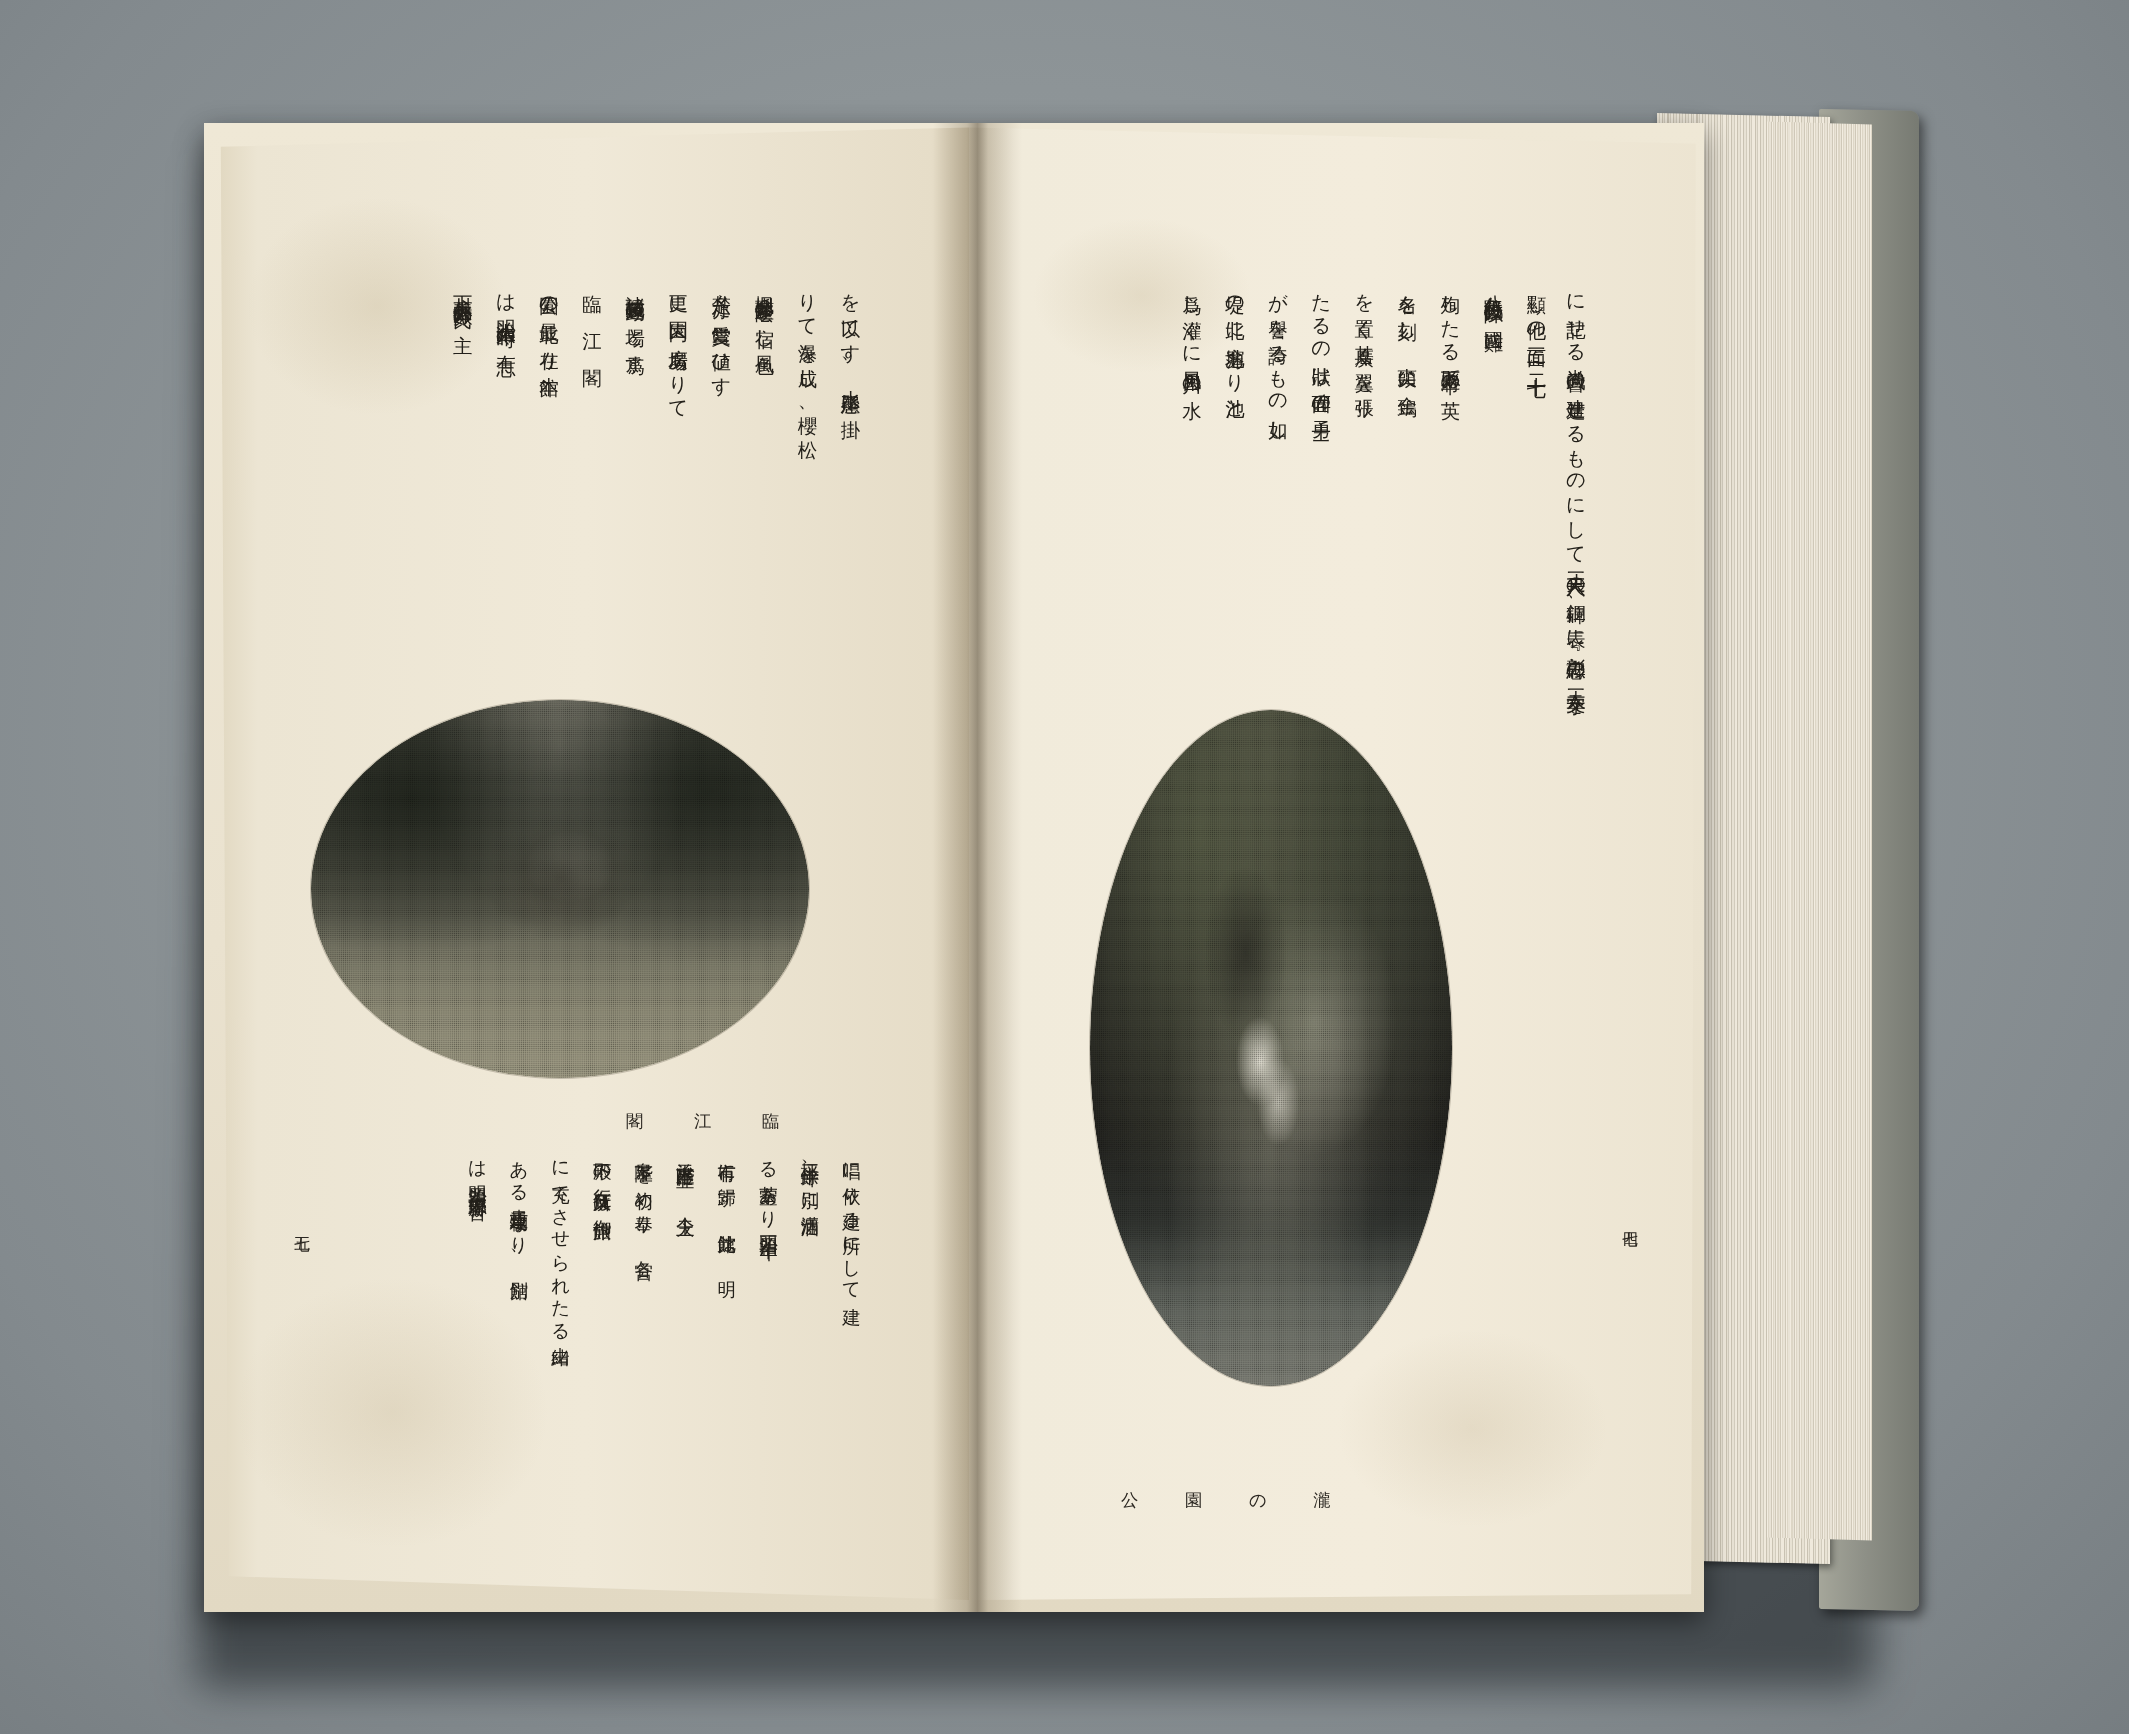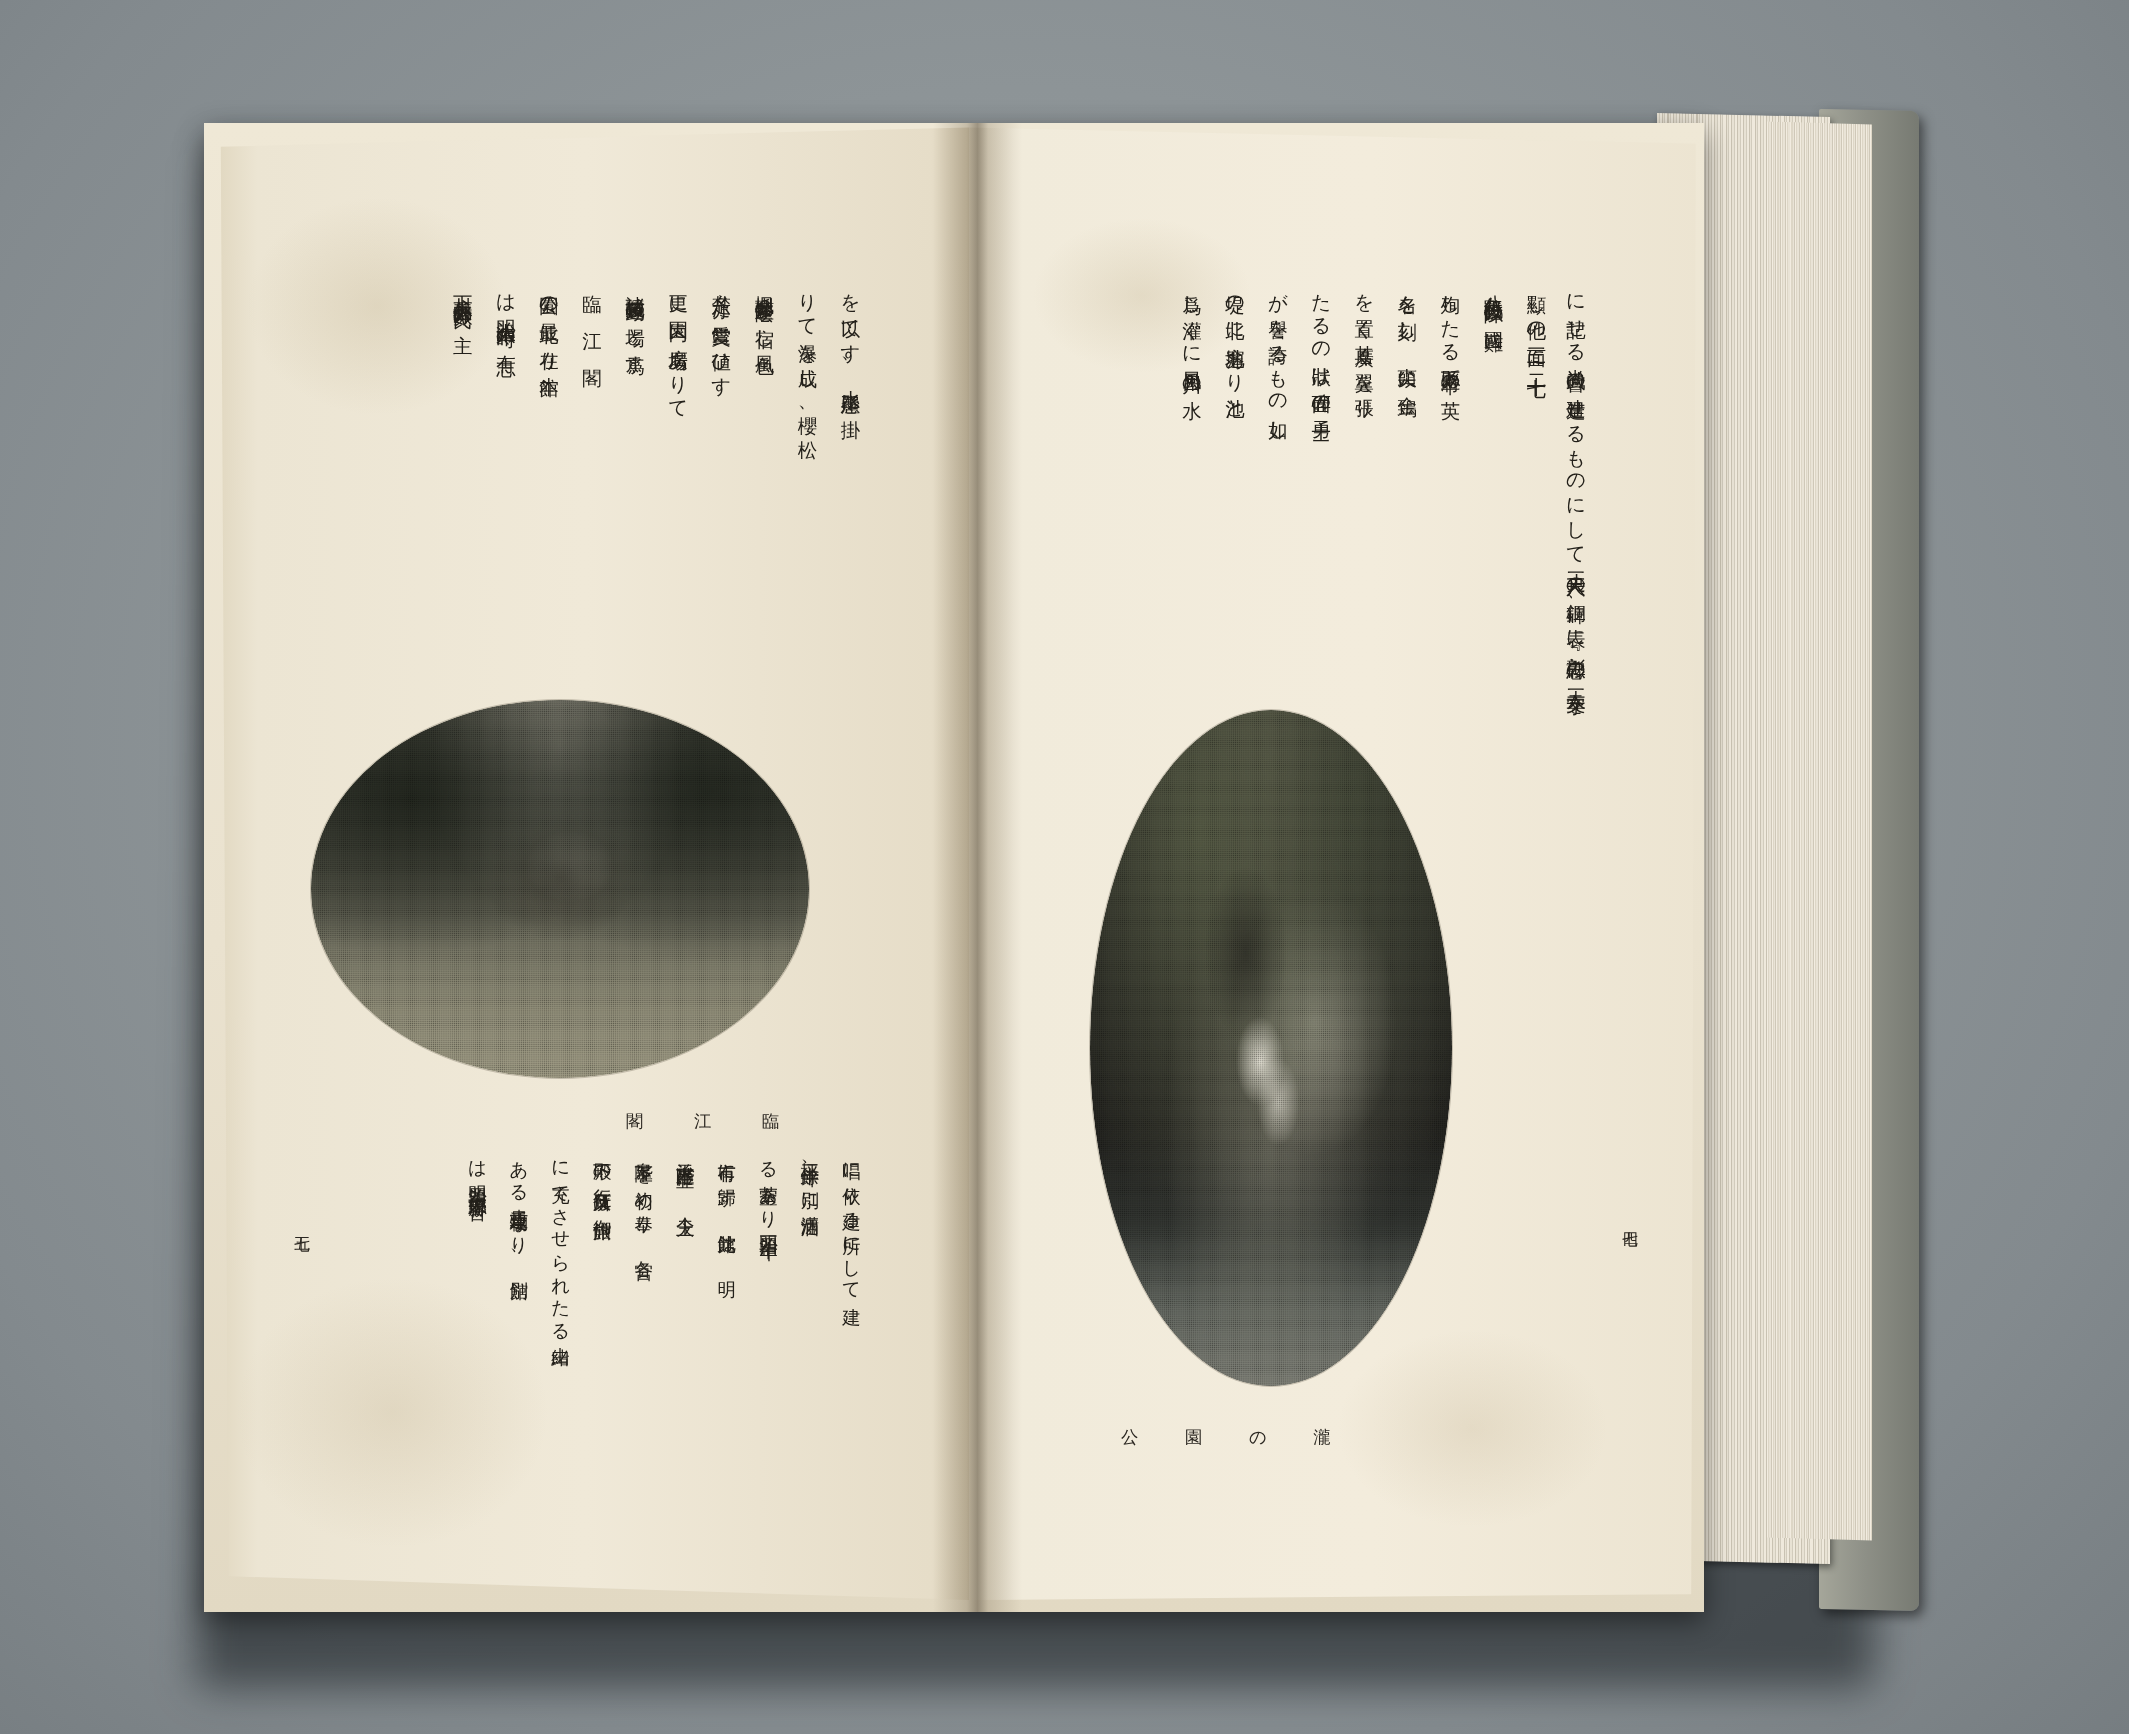--- a/index.html
+++ b/index.html
@@ -251,21 +251,21 @@
             radial-gradient(ellipse at 62% 46%, rgba(185,182,166,0.85) 0%, rgba(120,118,105,0.15) 26%, rgba(0,0,0,0) 45%),
             radial-gradient(ellipse at 50% 64%, rgba(140,140,124,0.55) 0%, rgba(0,0,0,0) 42%),
             linear-gradient(to bottom, rgba(0,0,0,0) 62%, rgba(60,66,62,0.55) 76%, rgba(120,126,118,0.75) 88%, rgba(150,152,142,0.8) 100%);"></div>
         <div class="ink" style="background:
             radial-gradient(ellipse at 47% 52%, rgba(235,232,220,0.9) 0%, rgba(235,232,220,0) 9%),
             radial-gradient(ellipse at 52% 58%, rgba(225,222,210,0.7) 0%, rgba(225,222,210,0) 8%),
             radial-gradient(ellipse at 43% 36%, rgba(40,40,34,0.7) 0%, rgba(40,40,34,0) 14%);"></div>
         <div class="halftone"></div>
       </div>
 
-      <div class="caption" style="left:152px; top:1302px;">公　園　の　瀧</div>
+      <div class="caption" style="left:152px; top:1365px;">公　園　の　瀧</div>
 
       <div class="folio" style="left:650px; top:1096px;">七四</div>
     </div>
 
     <div class="page page-left">
 
       <div class="stain" style="left:42px; top:73px; width:262px; height:220px; background:radial-gradient(ellipse, rgba(178,160,120,0.24), rgba(178,160,120,0) 70%);"></div>
       <div class="stain" style="left:31px; top:1153px; width:315px; height:273px; background:radial-gradient(ellipse, rgba(172,152,112,0.20), rgba(172,152,112,0) 70%);"></div>
 
       <div class="col-block" style="left:105px; top:157px; width:556px; height:556px;">

